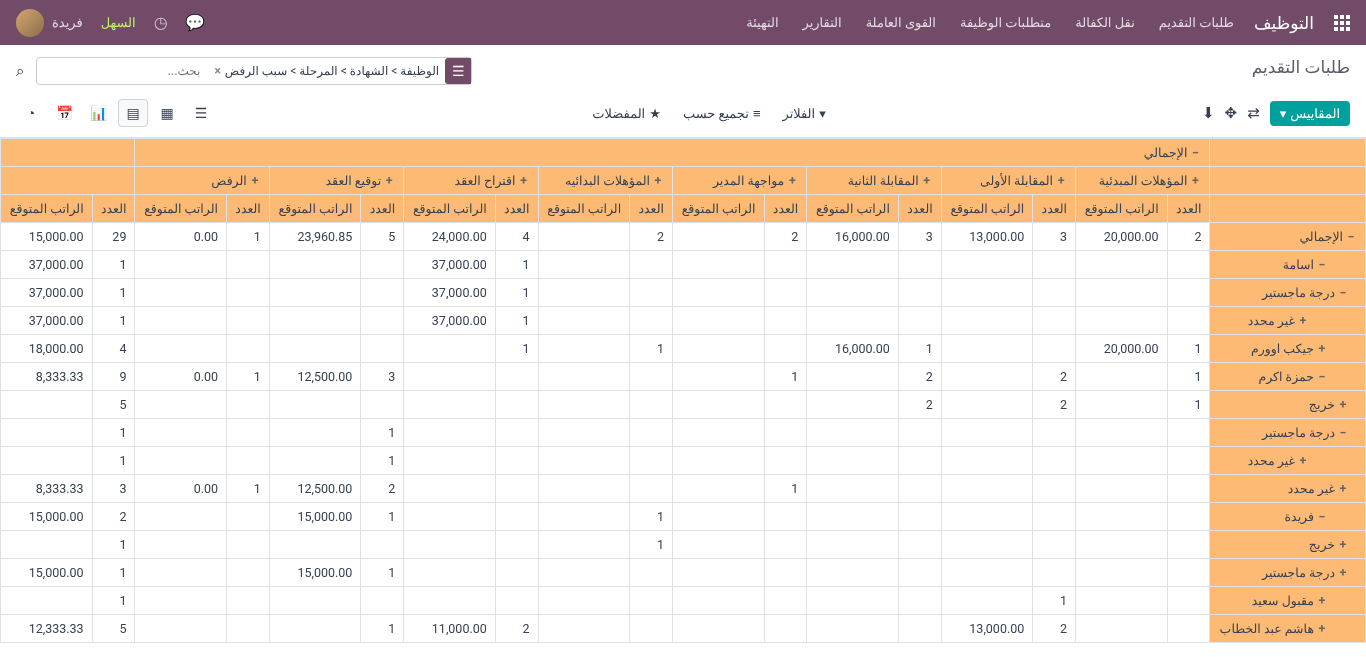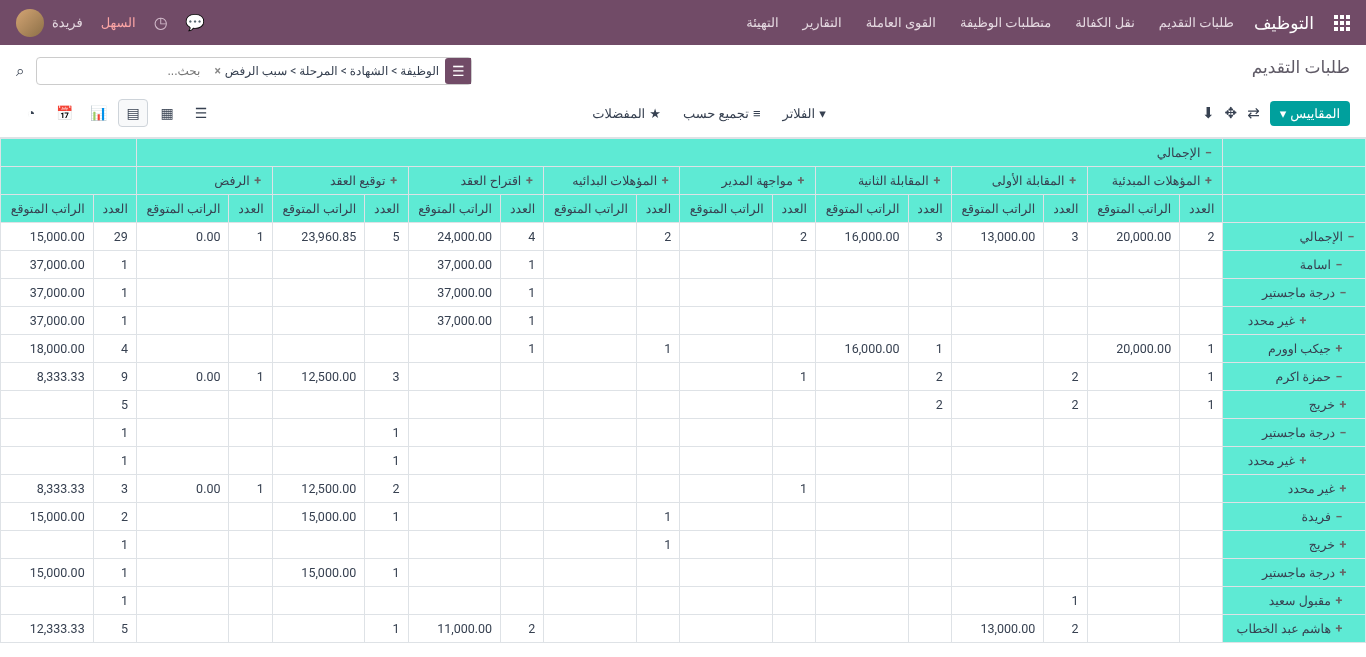--- a/index.html
+++ b/index.html
@@ -37,23 +37,23 @@
   .toolbar-mid { display: flex; gap: 22px; }
   .filter-btn { color: #374151; font-size: 13px; cursor: pointer; display: flex; align-items: center; gap: 4px; }
   .toolbar-right { display: flex; gap: 4px; }
   .view-btn { width: 30px; height: 28px; display: flex; align-items: center; justify-content: center; border: 1px solid transparent; border-radius: 4px; cursor: pointer; color: #374151; font-size:14px;}
   .view-btn.active { border-color: #ced4da; background: #f8f9fa; }
   
   
   .pivot-wrap { overflow-x: auto; }
   table.pivot { border-collapse: collapse; width: 100%; font-size: 12.5px; }
   table.pivot th, table.pivot td { border: 1px solid #dee2e6; padding: 6px 8px; text-align: right; white-space: nowrap; vertical-align: middle; }
-  table.pivot th { background: #5eead4; font-weight: 500; color: #374151; }
+  table.pivot th { background: #fdba74; font-weight: 500; color: #374151; }
   .row-header { text-align: right; min-width: 140px; background:#fff;}
-  .row-header.indent1 { padding-right: 20px; }
+  .row-header.indent1 { padding-right: 37px; }
   .row-header.indent2 { padding-right: 16px; }
   .row-header.indent3 { padding-right: 56px; }
   .expander { display:inline-block; width:12px; text-align:center; font-weight:bold; color:#666; margin-left:2px;}
   td.num { text-align: left; }
 </style>
 </head>
 <body>
 
 <div class="navbar">
   <div class="nav-left">
@@ -74,21 +74,21 @@
       <div class="nav-item">نقل الكفالة</div>
       <div class="nav-item">متطلبات الوظيفة</div>
       <div class="nav-item">القوى العاملة</div>
       <div class="nav-item">التقارير</div>
       <div class="nav-item">التهيئة</div>
     </div>
   </div>
   <div class="nav-right">
     <span class="nav-icon">💬</span>
     <span class="nav-icon">◷</span>
-    <span style="color:#fca5a5">السهل</span>
+    <span style="color:#bef264">السهل</span>
     <div class="nav-user">
       <span>فريدة</span>
       <div class="avatar"></div>
     </div>
   </div>
 </div>
 
 <div class="header-row">
   <div class="page-title">طلبات التقديم</div>
   <div class="search-wrap">

